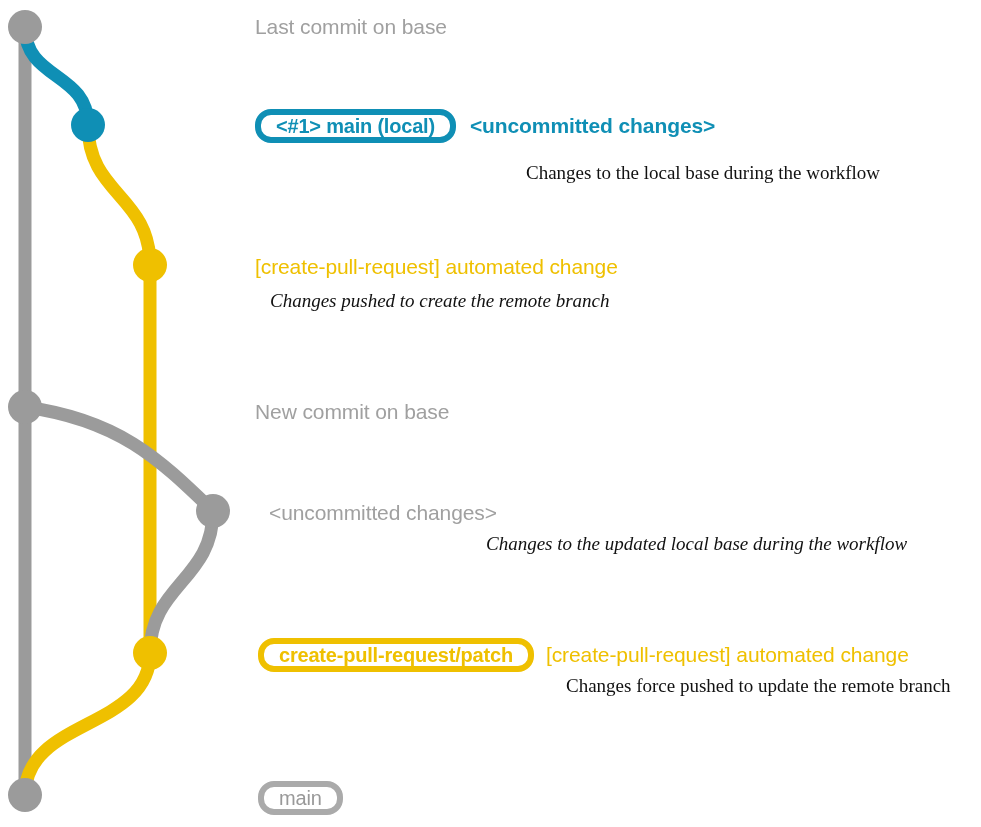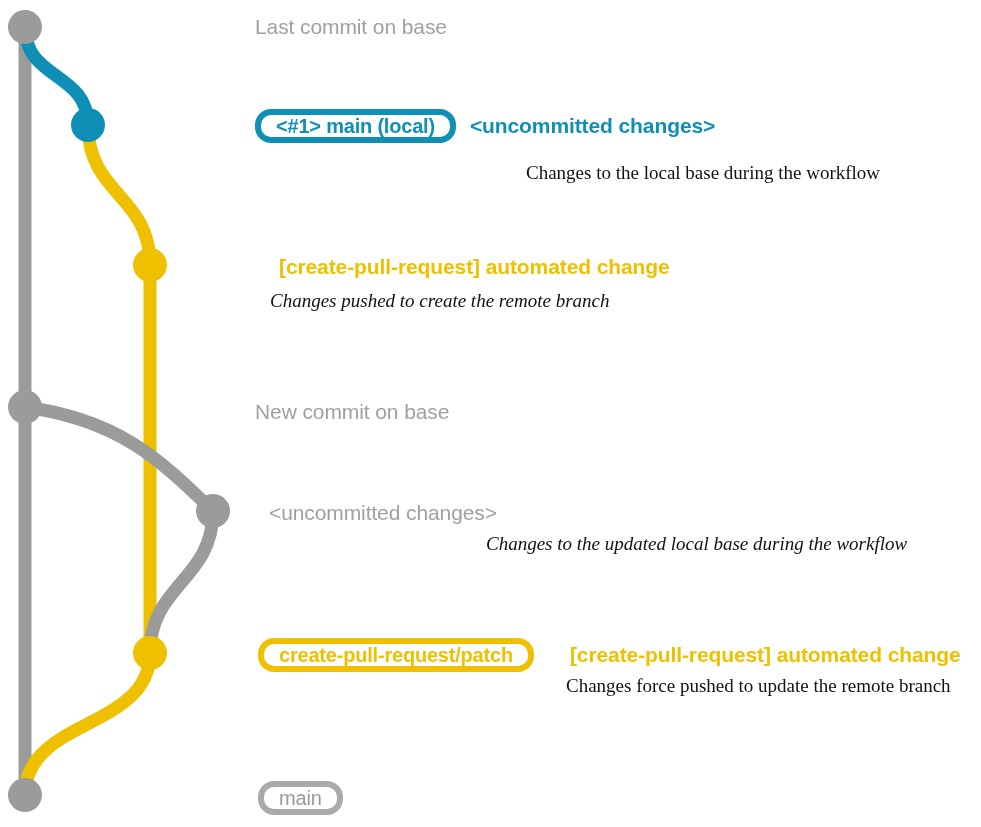--- a/index.html
+++ b/index.html
@@ -49,21 +49,21 @@
   .pill.teal   { border-color: #0F8FB5; color: #0F8FB5; font-weight: bold; }
   .pill.yellow { border-color: #EFC000; color: #EFC000; font-weight: bold; }
   .pill.gray   { border-color: #aaaaaa; color: #999999; }
   .headline {
     font-family: "Liberation Sans", sans-serif;
     font-size: 21px;
     white-space: nowrap;
     letter-spacing: -0.1px;
   }
   .headline.teal   { color: #0F8FB5; font-weight: bold; }
-  .headline.yellow { color: #EFC000; font-weight: bold; margin-left: 24px; }
+  .headline.yellow { color: #EFC000; font-weight: normal; }
   .headline.gray   { color: #a0a0a0; font-weight: normal; }
   .desc {
     position: absolute;
     font-family: "Liberation Serif", serif;
     font-size: 19px;
     color: #111111;
     white-space: nowrap;
   }
   .gap-teal   { width: 14px; }
   .gap-yellow { width: 12px; }

